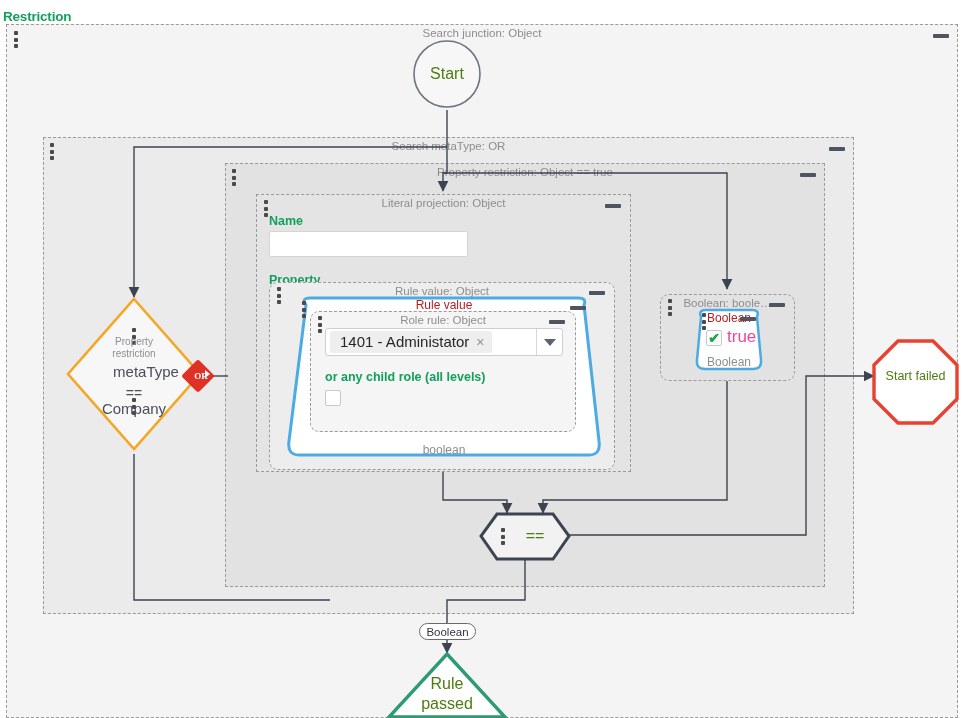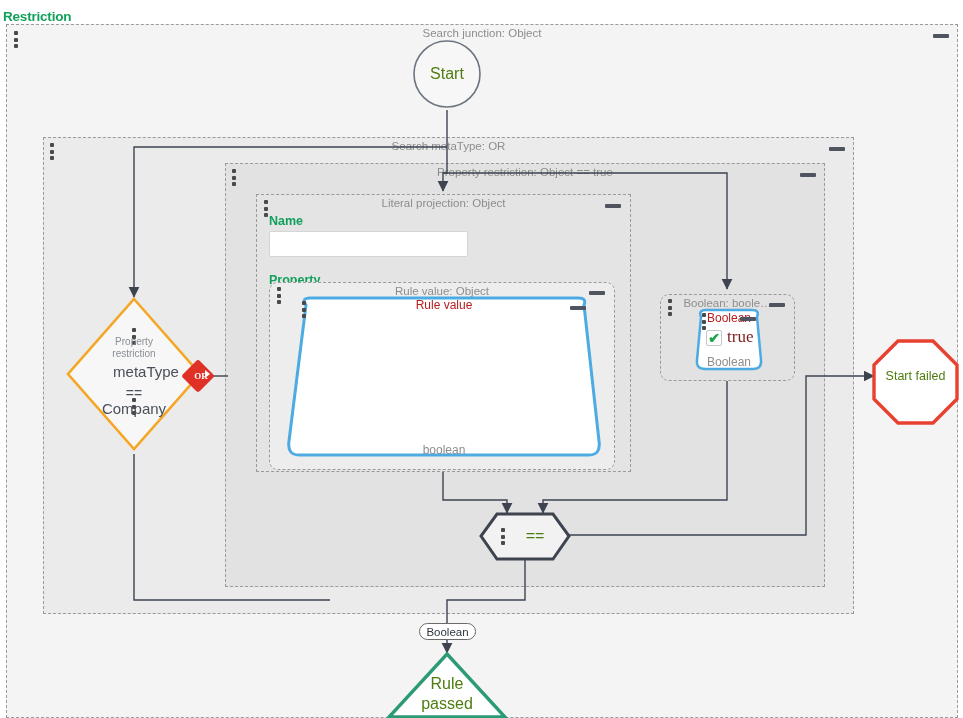--- a/index.html
+++ b/index.html
@@ -285,20 +285,44 @@
     <div class="tp-title">Rule value</div>
     <div class="tp-foot">boolean</div>
     <div class="handle" style="left:17px; top:6px;">
       <i></i>
         <i></i>
         <i></i>
     </div>
     <div class="minim" style="right:18px; top:11px;"></div>
   </div>
 
+  <div class="grp rounded" style="left:310px; top:303px; width:266px; height:121px; background:#f5f5f5;">
+    <div class="grp-title">Role rule: Object</div>
+    <div class="handle" style="left:6px; top:4px;">
+      <i></i>
+        <i></i>
+        <i></i>
+    </div>
+    <div class="minim" style="right:10px; top:8px;"></div>
+
+    <div class="multisel" style="left:14px; top:16px; width:238px; height:28px;">
+      <div class="field">
+        <span class="chip">
+          <span>1401 - Administator</span>
+          <span class="x">×</span>
+        </span>
+      </div>
+      <div class="arrowbtn">
+        <span class="caret"></span>
+      </div>
+    </div>
+
+    <div class="fld-label" style="left:14px; top:58px;">or any child role (all levels)</div>
+    <div class="chkbox" style="left:14px; top:78px;"></div>
+  </div>
 
   <div class="grp lvl3 rounded" style="left:660px; top:286px; width:135px; height:87px;">
     <div class="grp-title">Boolean: boole…</div>
     <div class="handle" style="left:6px; top:4px;">
       <i></i>
         <i></i>
         <i></i>
     </div>
     <div class="minim" style="right:9px; top:8px;"></div>
   </div>
@@ -310,21 +334,21 @@
     <div class="tp-title">Boolean</div>
     <div class="tp-foot">Boolean</div>
     <div class="handle" style="left:8px; top:5px;">
       <i></i>
         <i></i>
         <i></i>
     </div>
     <div class="minim" style="right:9px; top:9px;"></div>
 
     <div class="chkbox checked" style="left:13px; top:22px;">✔</div>
-    <div style="position:absolute; left:34px; top:19px; font-size:17px; color:#7f1d1d;font-family:Liberation Serif, serif;">true</div>
+    <div style="position:absolute; left:34px; top:19px; font-size:17px; color:#ec4899;">true</div>
   </div>
 
   <svg id="edges">
     <defs>
       <marker id="arw" markerWidth="9" markerHeight="9" refX="7.5" refY="4" orient="auto">
         <path d="M0,0 L8,4 L0,8 z" fill="#3d4450"></path>
       </marker>
     </defs>
     <g fill="none" stroke="#3d4450" stroke-width="1.4">
 

